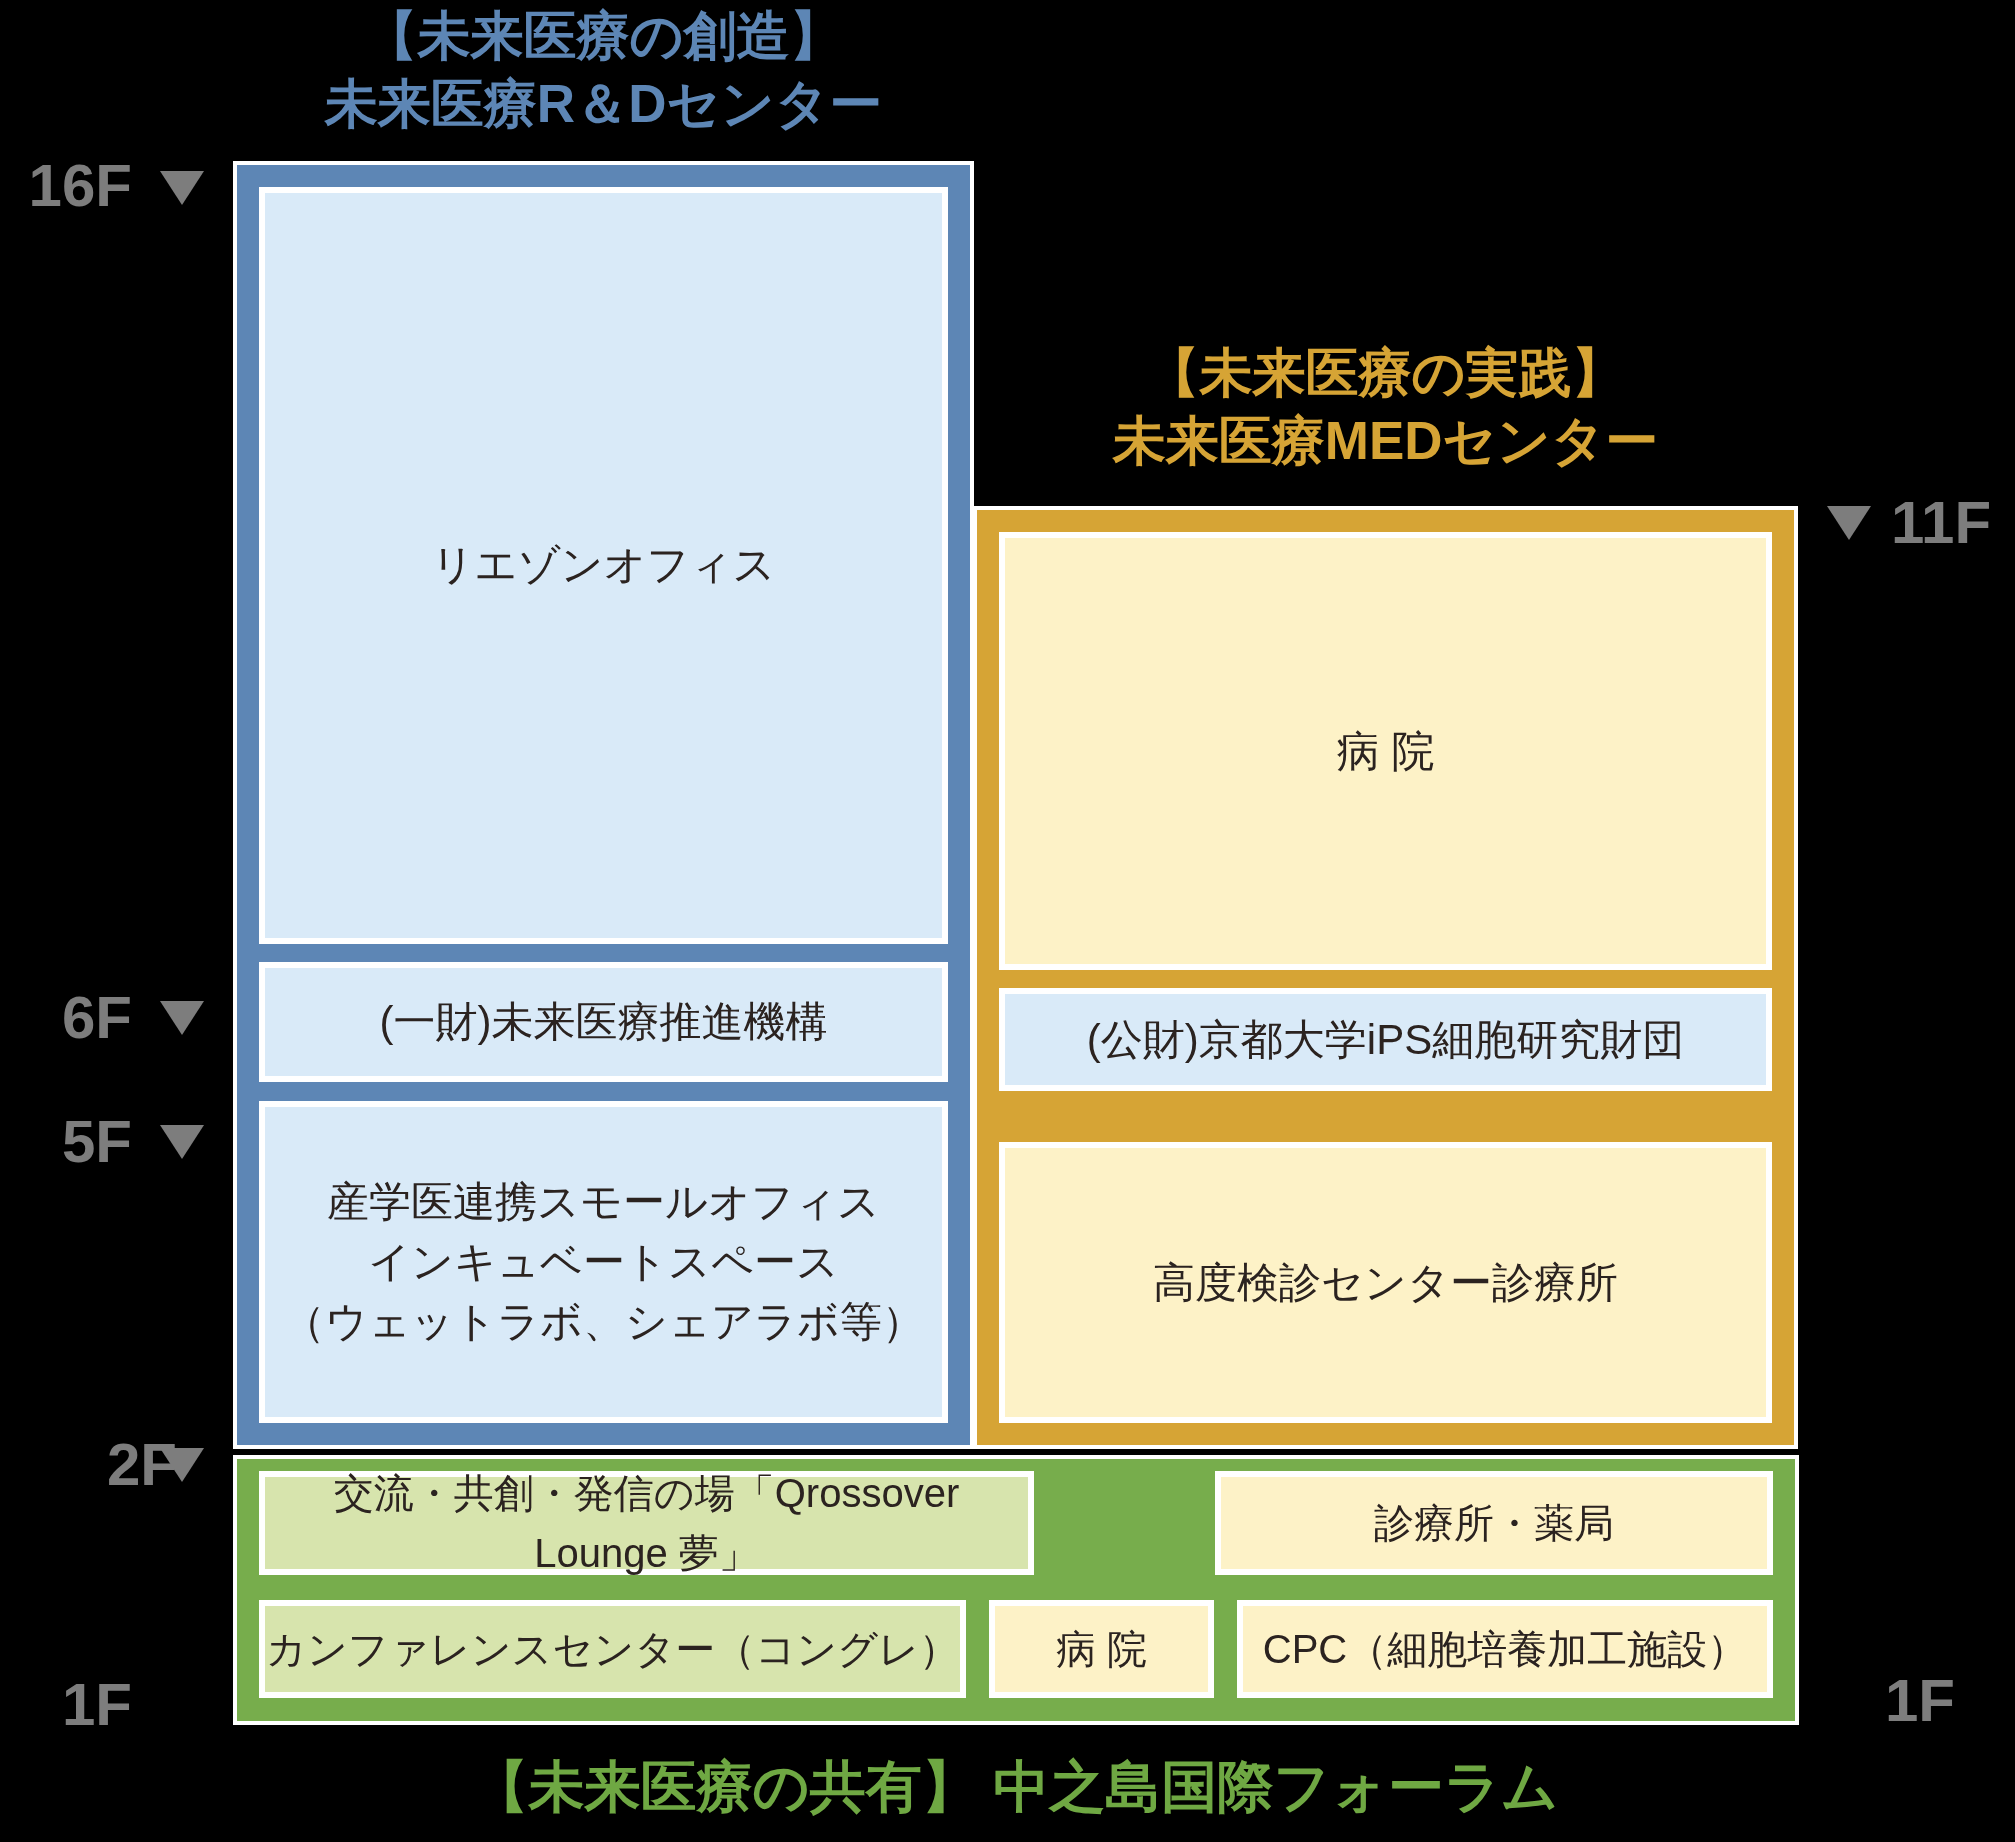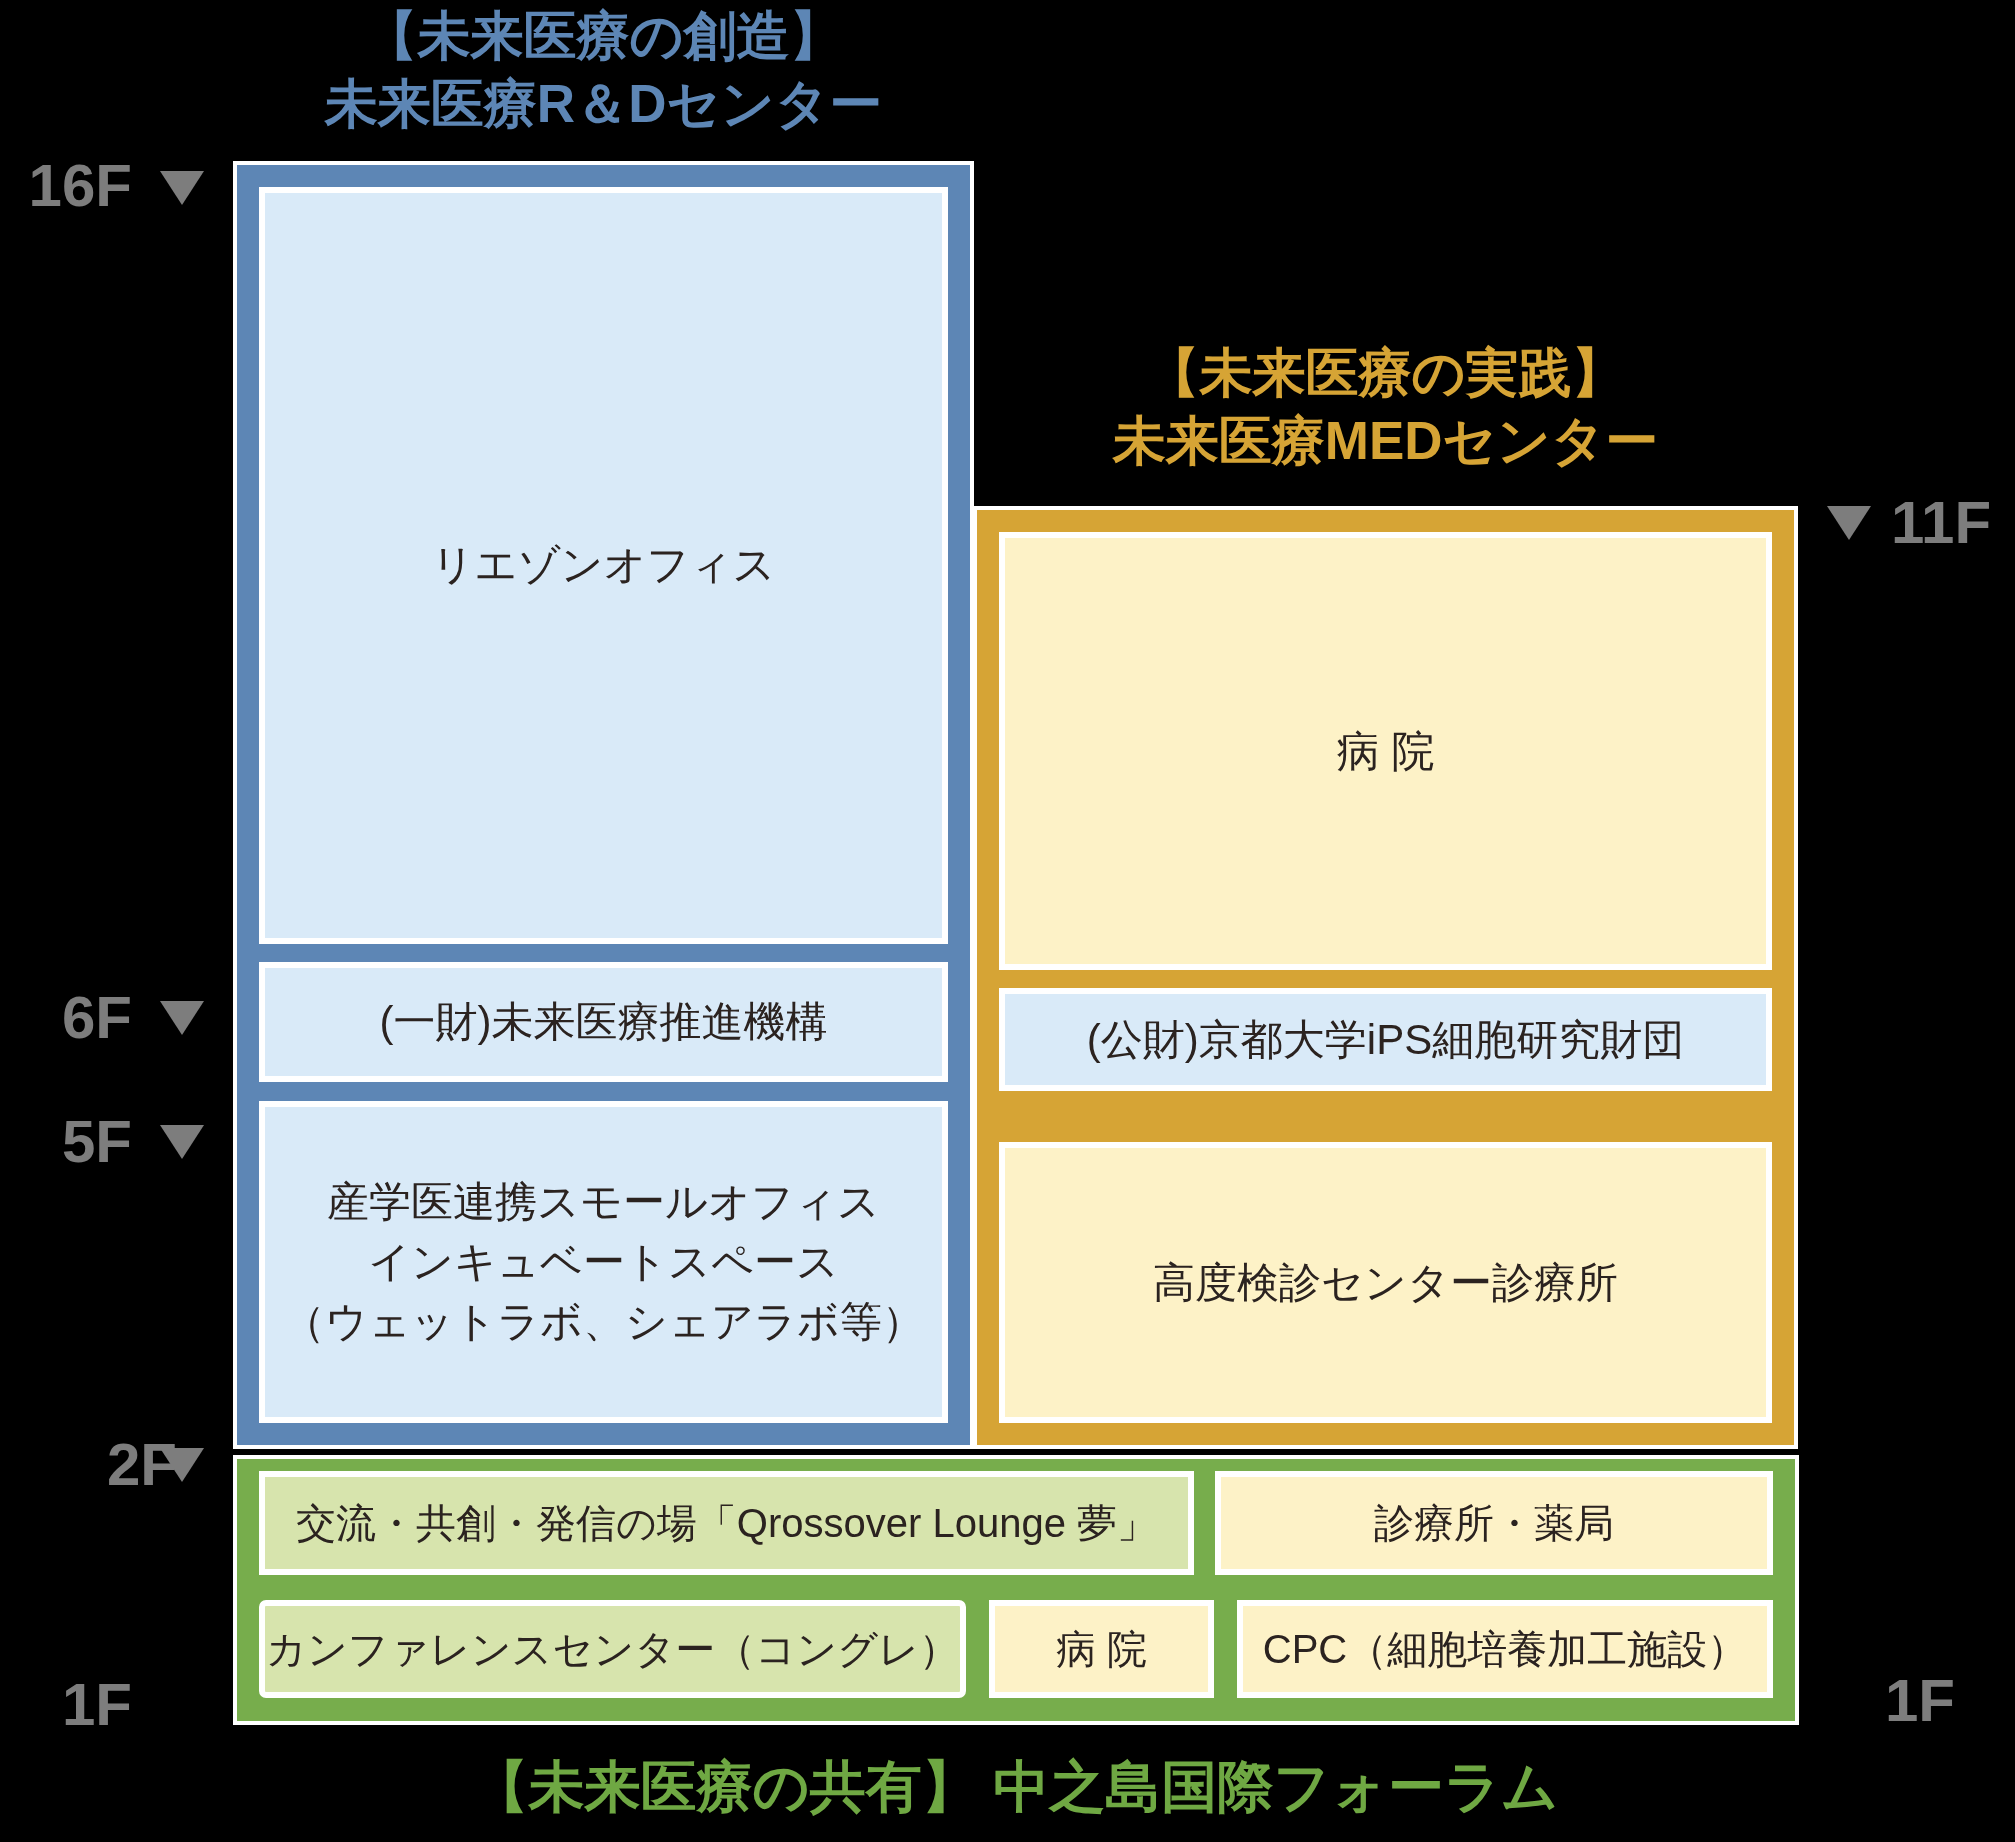--- a/index.html
+++ b/index.html
@@ -82,25 +82,25 @@
   </div>
 
   <div class="box box-orange">
     <div class="cell fill-lightyellow grow cell-big">病 院</div>
     <div class="cell fill-lightblue" style="height:103px;flex:0 0 auto;">(公財)京都大学iPS細胞研究財団</div>
     <div class="cell fill-lightyellow" style="height:281px;flex:0 0 auto;margin-top:32px;">高度検診センター診療所</div>
   </div>
 
   <div class="box box-green">
     <div class="row" style="height:104px;flex:0 0 auto;">
-      <div class="cell fill-lightgreen" style="width:935px;">交流・共創・発信の場「Qrossover Lounge 夢」</div>
+      <div class="cell fill-lightgreen" style="width:775px;">交流・共創・発信の場「Qrossover Lounge 夢」</div>
       <div class="cell fill-lightyellow" style="width:558px;">診療所・薬局</div>
     </div>
     <div class="row" style="height:98px;flex:0 0 auto;">
-      <div class="cell fill-lightgreen" style="width:707px;border-radius:7px;">カンファレンスセンター（コングレ）</div>
+      <div class="cell fill-lightgreen" style="width:707px;">カンファレンスセンター（コングレ）</div>
       <div class="cell fill-lightyellow" style="width:225px;">病 院</div>
       <div class="cell fill-lightyellow" style="width:536px;">CPC（細胞培養加工施設）</div>
     </div>
   </div>
 
   <div class="footer">【未来医療の共有】 中之島国際フォーラム</div>
 
   <div class="flabel flabel-left" style="top:151px;">16F</div>
   <div class="tri" style="left:160px;top:171px;"></div>
 

